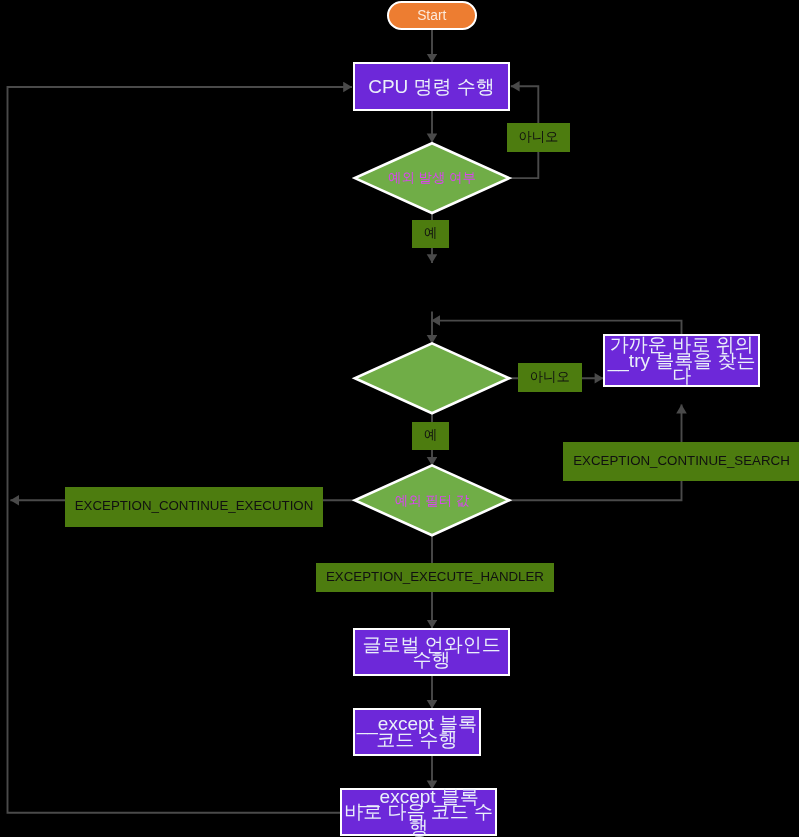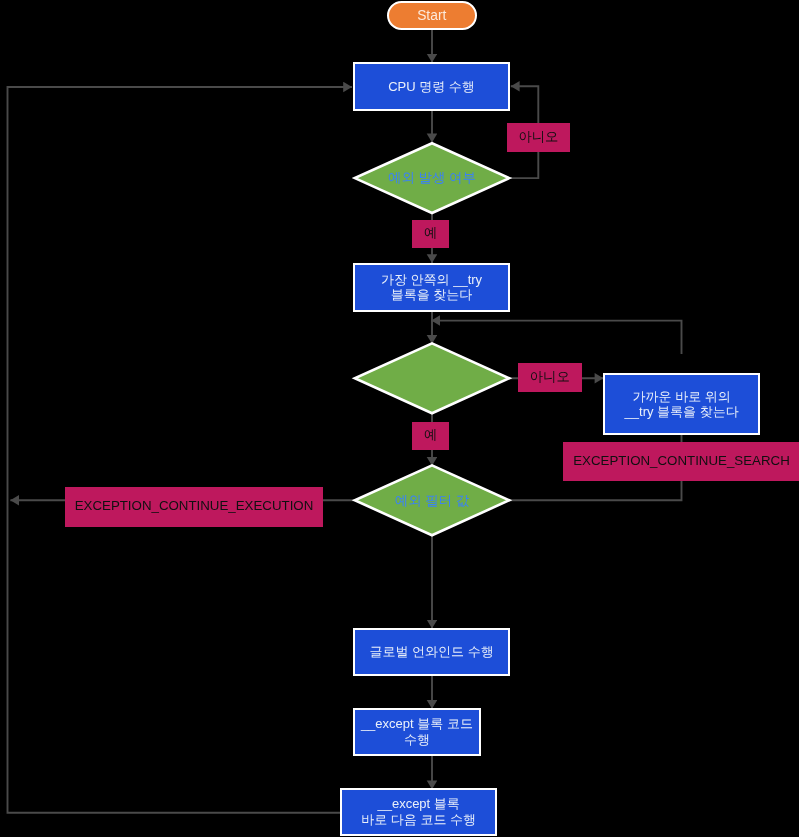--- a/index.html
+++ b/index.html
@@ -4,29 +4,29 @@
 <title>Flowchart</title>
 <style>
   html,body{margin:0;padding:0;background:#000;}
   body{width:799px;height:837px;overflow:hidden;
        font-family:"Liberation Sans","DejaVu Sans",sans-serif;}
   .canvas{position:relative;width:799px;height:837px;background:#000;overflow:hidden;}
   svg.edges{position:absolute;left:0;top:0;width:799px;height:837px;overflow:visible;}
 
   .node{position:absolute;box-sizing:border-box;display:flex;align-items:center;
         justify-content:center;text-align:center;white-space:pre-line;}
-  .proc{background:#1d4ed8;border:2.5px solid #ffffff;color:#eaf0fa;
-        font-size:13px;line-height:15.5px;}
+  .proc{background:#6d28d9;border:2.5px solid #ffffff;color:#eaf0fa;
+        font-size:19px;line-height:15.5px;}
   .start{background:#ed7d31;border:2.5px solid #ffffff;color:#fdeadb;
          border-radius:15px;font-size:13.8px;}
-  .elabel{position:absolute;box-sizing:border-box;background:#be185d;color:#101010;
+  .elabel{position:absolute;box-sizing:border-box;background:#4d7c0f;color:#101010;
           font-size:13.3px;display:flex;align-items:center;justify-content:center;
           white-space:nowrap;line-height:1;padding-bottom:2px;}
   .dtext{position:absolute;display:flex;align-items:center;justify-content:center;
-         color:#3b82f6;font-size:13.4px;line-height:15.5px;text-align:center;
+         color:#d946ef;font-size:13.4px;line-height:15.5px;text-align:center;
          white-space:pre-line;}
 </style>
 </head>
 <body>
 
 <div class="canvas">
 
   <svg class="edges" viewBox="0 0 799 837" width="799" height="837">
     <defs>
       <marker id="ah" markerWidth="9.4" markerHeight="11" refX="9" refY="5.4" orient="auto" markerUnits="userSpaceOnUse">
@@ -70,25 +70,23 @@
       <path d="M432,465.4 L509.2,500.3 L432,535.2 L354.8,500.3 Z" fill="#70ad47" stroke="#ffffff" stroke-width="2.6"></path>
     </g>
   </svg>
 
   <div class="node start" style="left:387px;top:1px;width:89.5px;height:28.5px;">Start</div>
 
   <div class="node proc" style="left:352.9px;top:62px;width:157.3px;height:48.5px;">CPU 명령 수행</div>
 
   <div class="dtext" style="left:354.8px;top:143.2px;width:154.4px;height:69.8px;">예외 발생 여부</div>
 
-  <div class="node proc" style="left:352.9px;top:262.5px;width:157.3px;height:49px;">가장 안쪽의 __try
-블록을 찾는다</div>
 
 
-  <div class="node proc" style="left:603px;top:373px;width:157.3px;height:62px;">가까운 바로 위의
+  <div class="node proc" style="left:603px;top:334px;width:157.3px;height:53px;">가까운 바로 위의
 __try 블록을 찾는다</div>
 
   <div class="dtext" style="left:354.8px;top:465.4px;width:154.4px;height:69.8px;">예외 필터 값</div>
 
   <div class="node proc" style="left:352.9px;top:628px;width:157.3px;height:48px;">글로벌 언와인드 수행</div>
 
   <div class="node proc" style="left:352.9px;top:708.2px;width:128px;height:47.6px;">__except 블록 코드 수행</div>
 
   <div class="node proc" style="left:340px;top:788.4px;width:157.3px;height:47.2px;">__except 블록
 바로 다음 코드 수행</div>
@@ -98,14 +96,15 @@
   <div class="elabel" style="left:411.7px;top:219.7px;width:37.7px;height:28.1px;">예</div>
 
   <div class="elabel" style="left:517.7px;top:363.3px;width:64.1px;height:28.5px;">아니오</div>
 
   <div class="elabel" style="left:411.7px;top:421.8px;width:37.7px;height:28.2px;">예</div>
 
   <div class="elabel" style="left:563px;top:442.4px;width:237px;height:39px;">EXCEPTION_CONTINUE_SEARCH</div>
 
   <div class="elabel" style="left:65px;top:487px;width:258px;height:40px;">EXCEPTION_CONTINUE_EXECUTION</div>
 
+  <div class="elabel" style="left:316px;top:562.8px;width:238px;height:29.2px;">EXCEPTION_EXECUTE_HANDLER</div>
 
 </div>
 
 </body></html>

